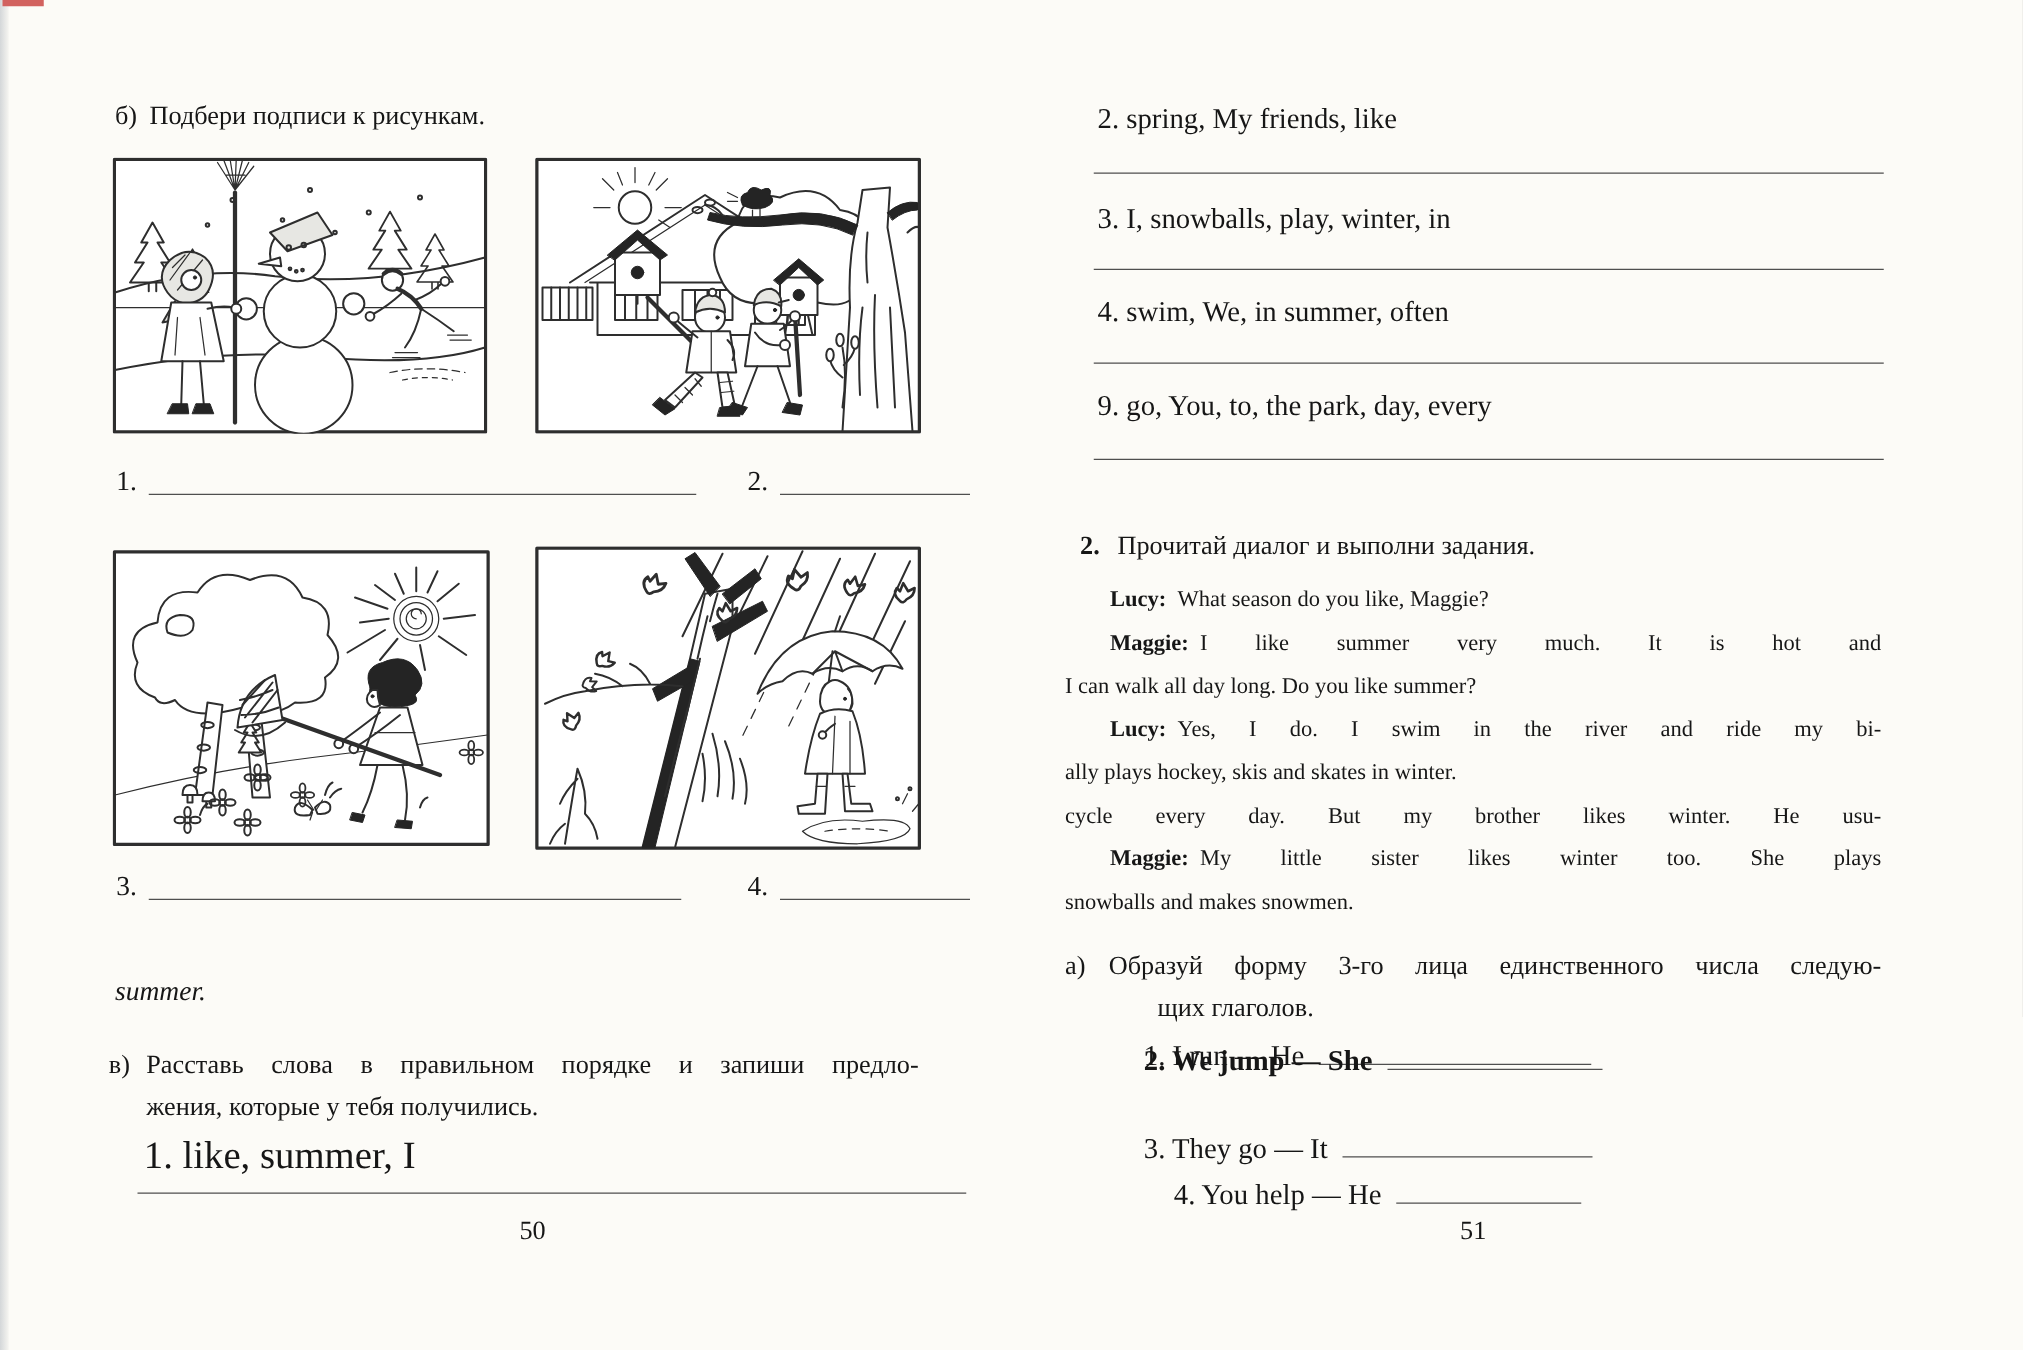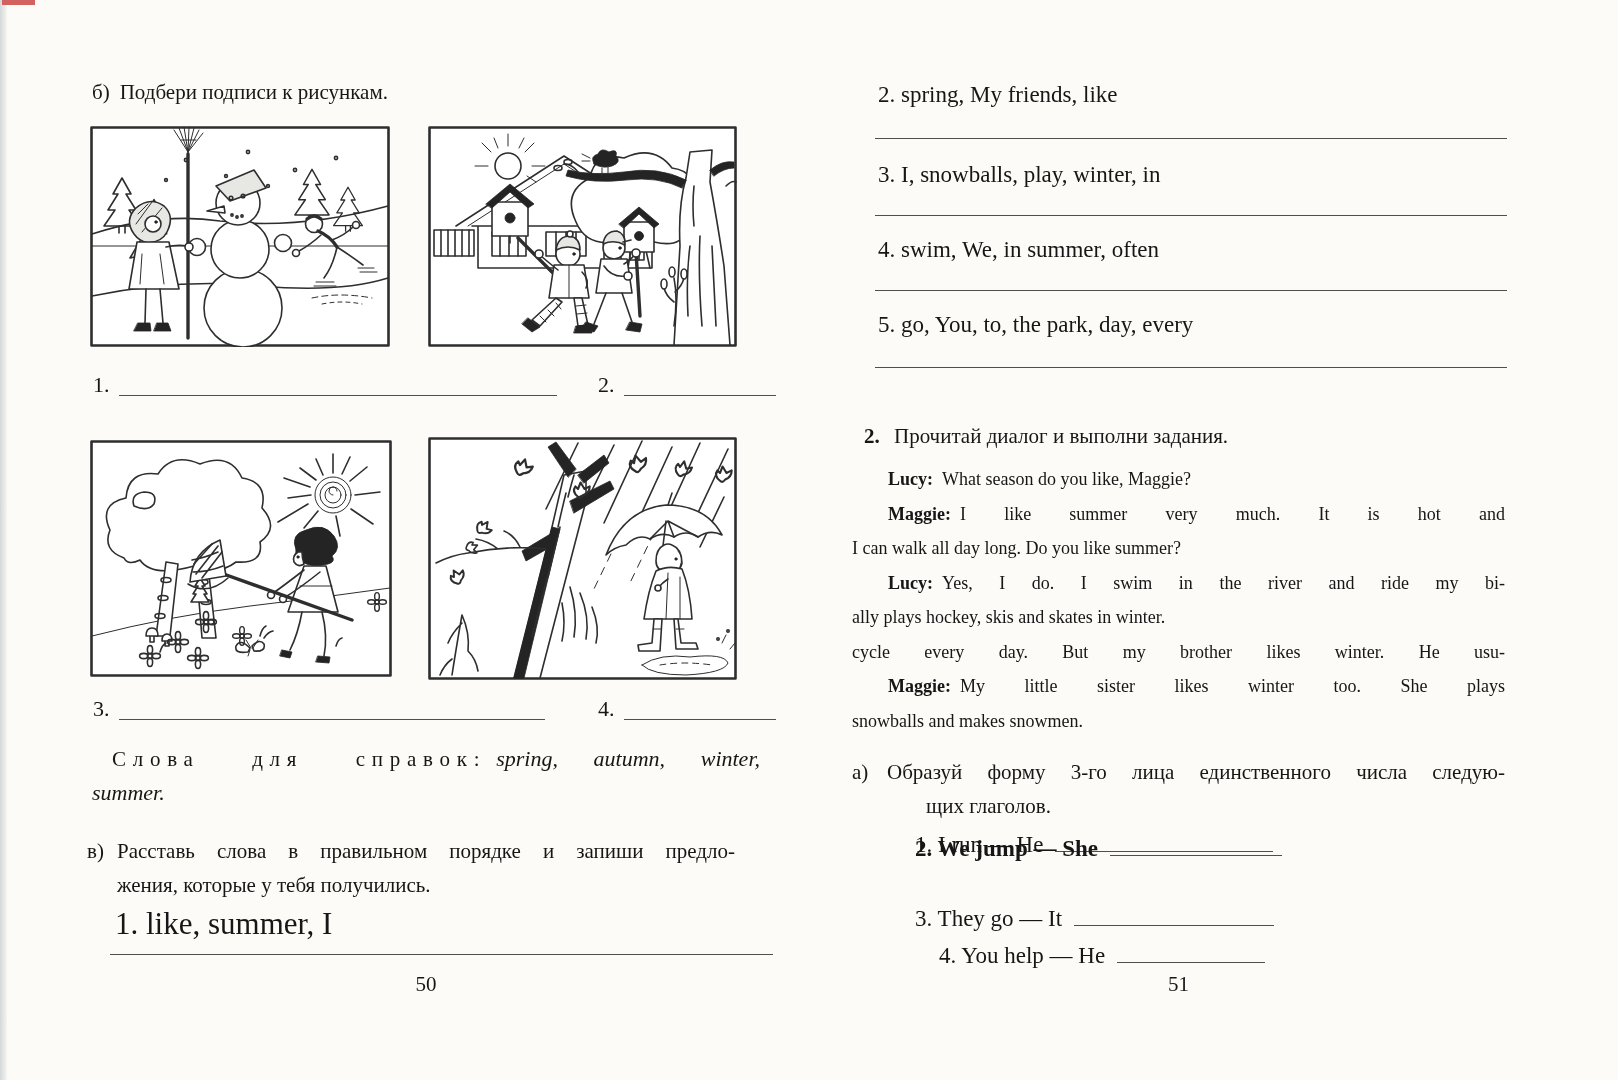--- a/index.html
+++ b/index.html
@@ -357,41 +357,38 @@
 
   <div class="caprow" id="cap3">
     <span>3.</span>
     <span class="wline"></span>
   </div>
   <div class="caprow" id="cap4">
     <span>4.</span>
     <span class="wline"></span>
   </div>
 
-  <div class="abs jl" id="ref1">
-    <span class="sp">Слова для справок:</span><span class="it">spring, autumn, winter,</span>
-  </div>
   <div class="abs" id="ref2">summer.</div>
 
   <div class="abs marker" id="svm">в)</div>
   <div class="abs jl" id="sv1">Расставь слова в правильном порядке и запиши предло-</div>
   <div class="abs" id="sv2">жения, которые у тебя получились.</div>
 
   <div class="abs" id="ti1">1. like, summer, I</div>
   <div class="rule" style="left:110px;top:954px;width:663px;"></div>
 
   <div class="abs" id="pn50">50</div>
 
   <div class="witem" id="wi0">2. spring, My friends, like</div>
   <div class="rule" style="left:875px;top:138px;width:632px;"></div>
   <div class="witem" id="wi1">3. I, snowballs, play, winter, in</div>
   <div class="rule" style="left:875px;top:215px;width:632px;"></div>
   <div class="witem" id="wi2">4. swim, We, in summer, often</div>
   <div class="rule" style="left:875px;top:290px;width:632px;"></div>
-  <div class="witem" id="wi3">5. go, You, to, the park, day, every</div>
+  <div class="witem" id="wi3">9. go, You, to, the park, day, every</div>
   <div class="rule" style="left:875px;top:367px;width:632px;"></div>
 
   <div class="abs" id="t2m">2.</div>
   <div class="abs" id="t2t">Прочитай диалог и выполни задания.</div>
 
   <div class="abs" id="dlg">
     <div class="dline ind"><span class="spk">Lucy:</span><span>What season do you like, Maggie?</span></div>
     <div class="dline ind full"><span class="spk">Maggie:</span><span>I like summer very much. It is hot and</span></div>
     <div class="dline"><span class="spk"></span><span>I can walk all day long. Do you like summer?</span></div>
     <div class="dline ind full"><span class="spk">Lucy:</span><span>Yes, I do. I swim in the river and ride my bi-</span></div>

